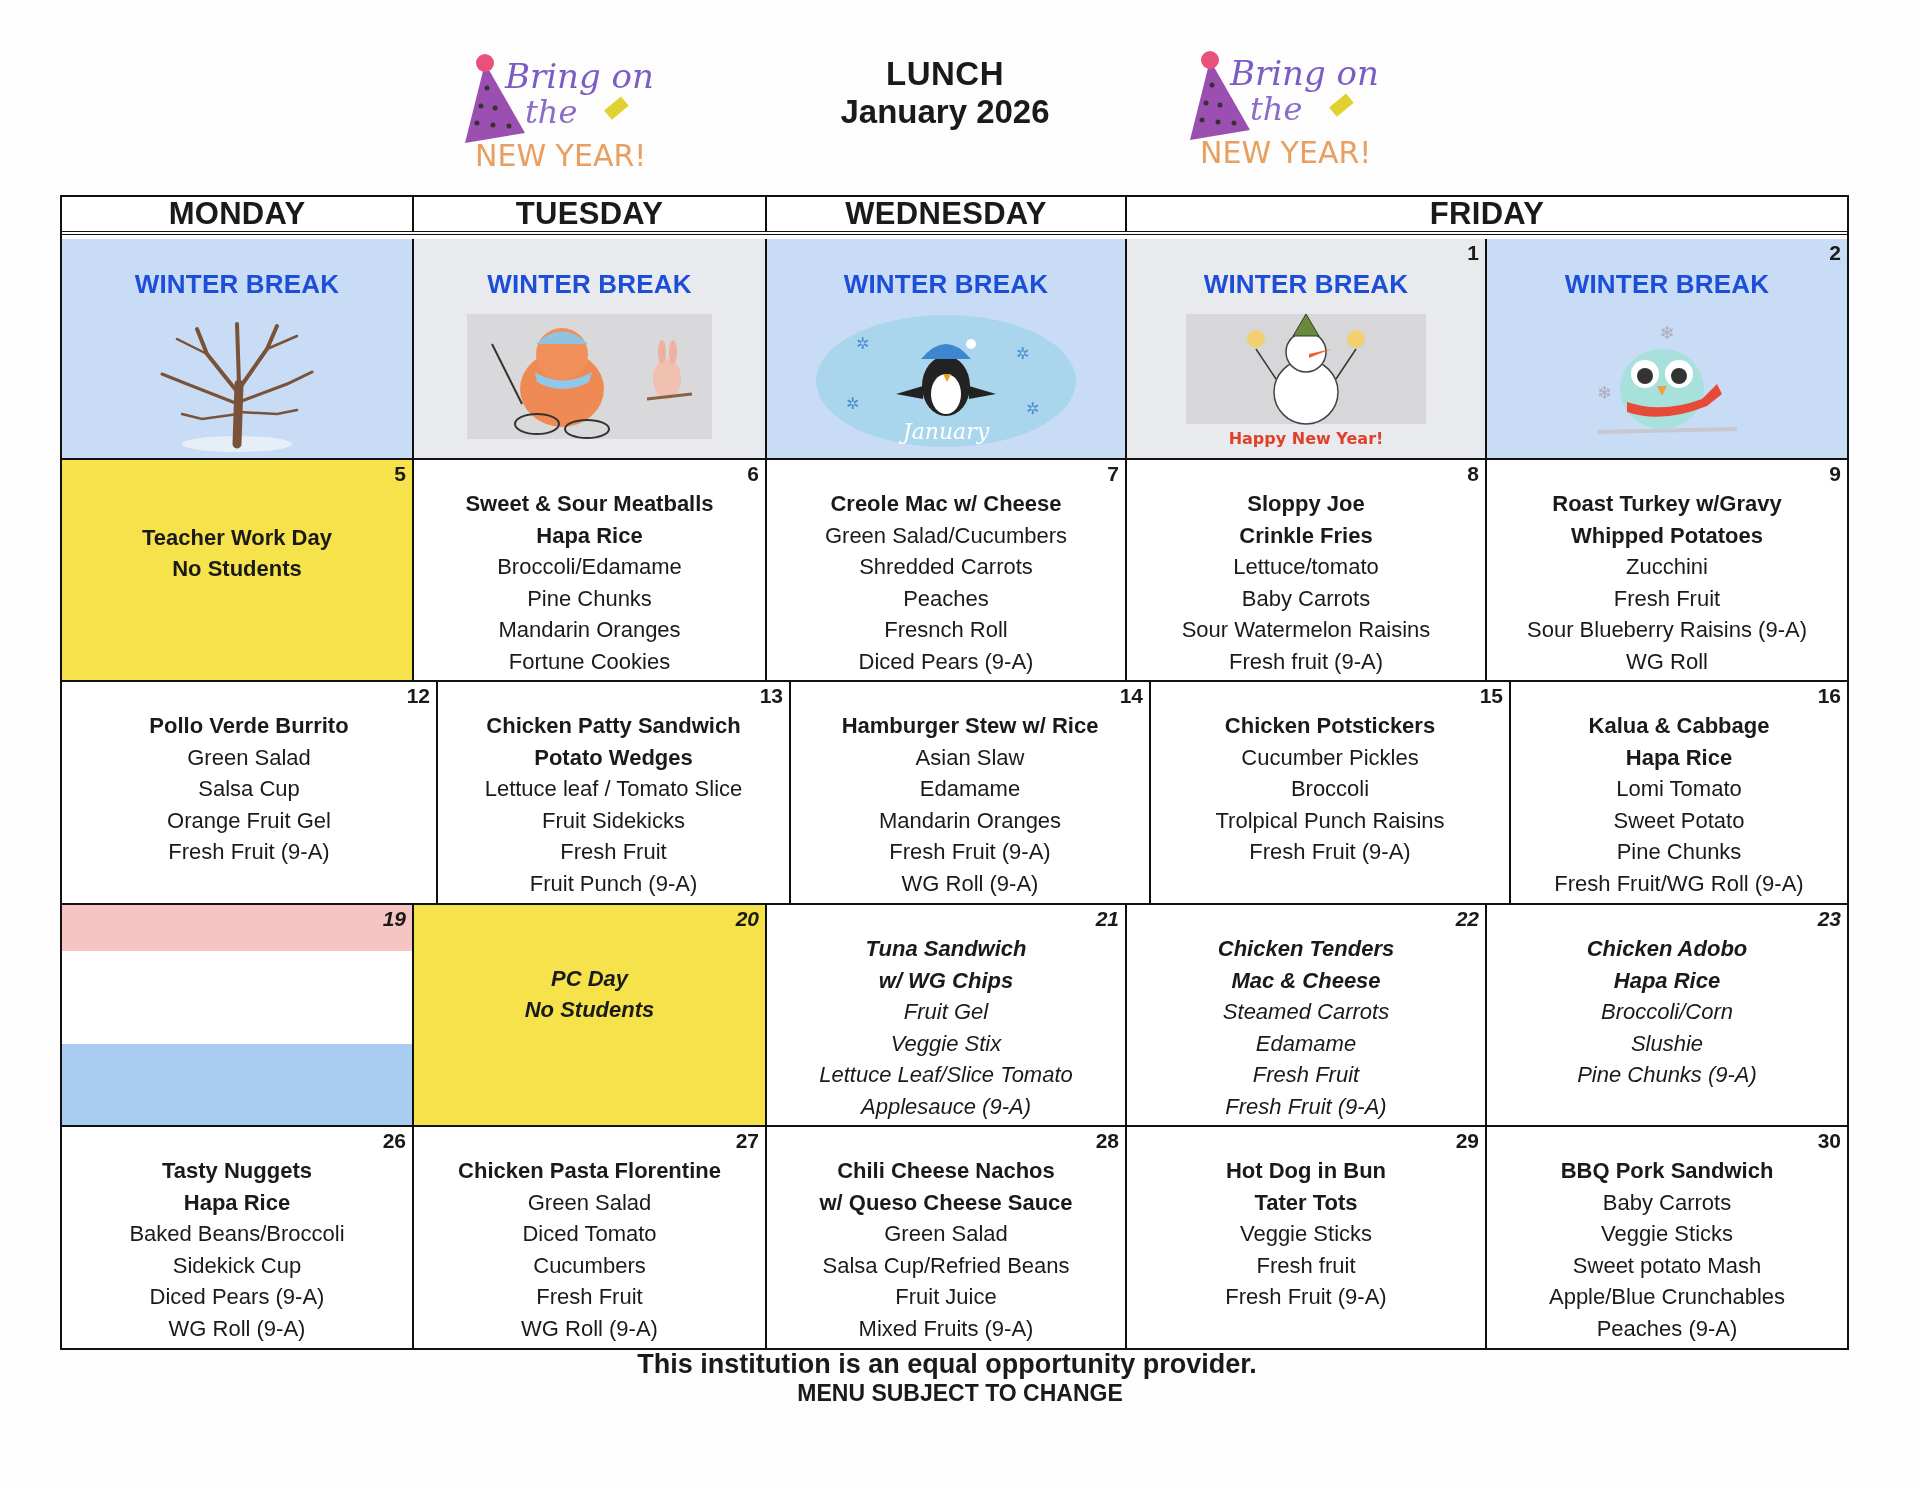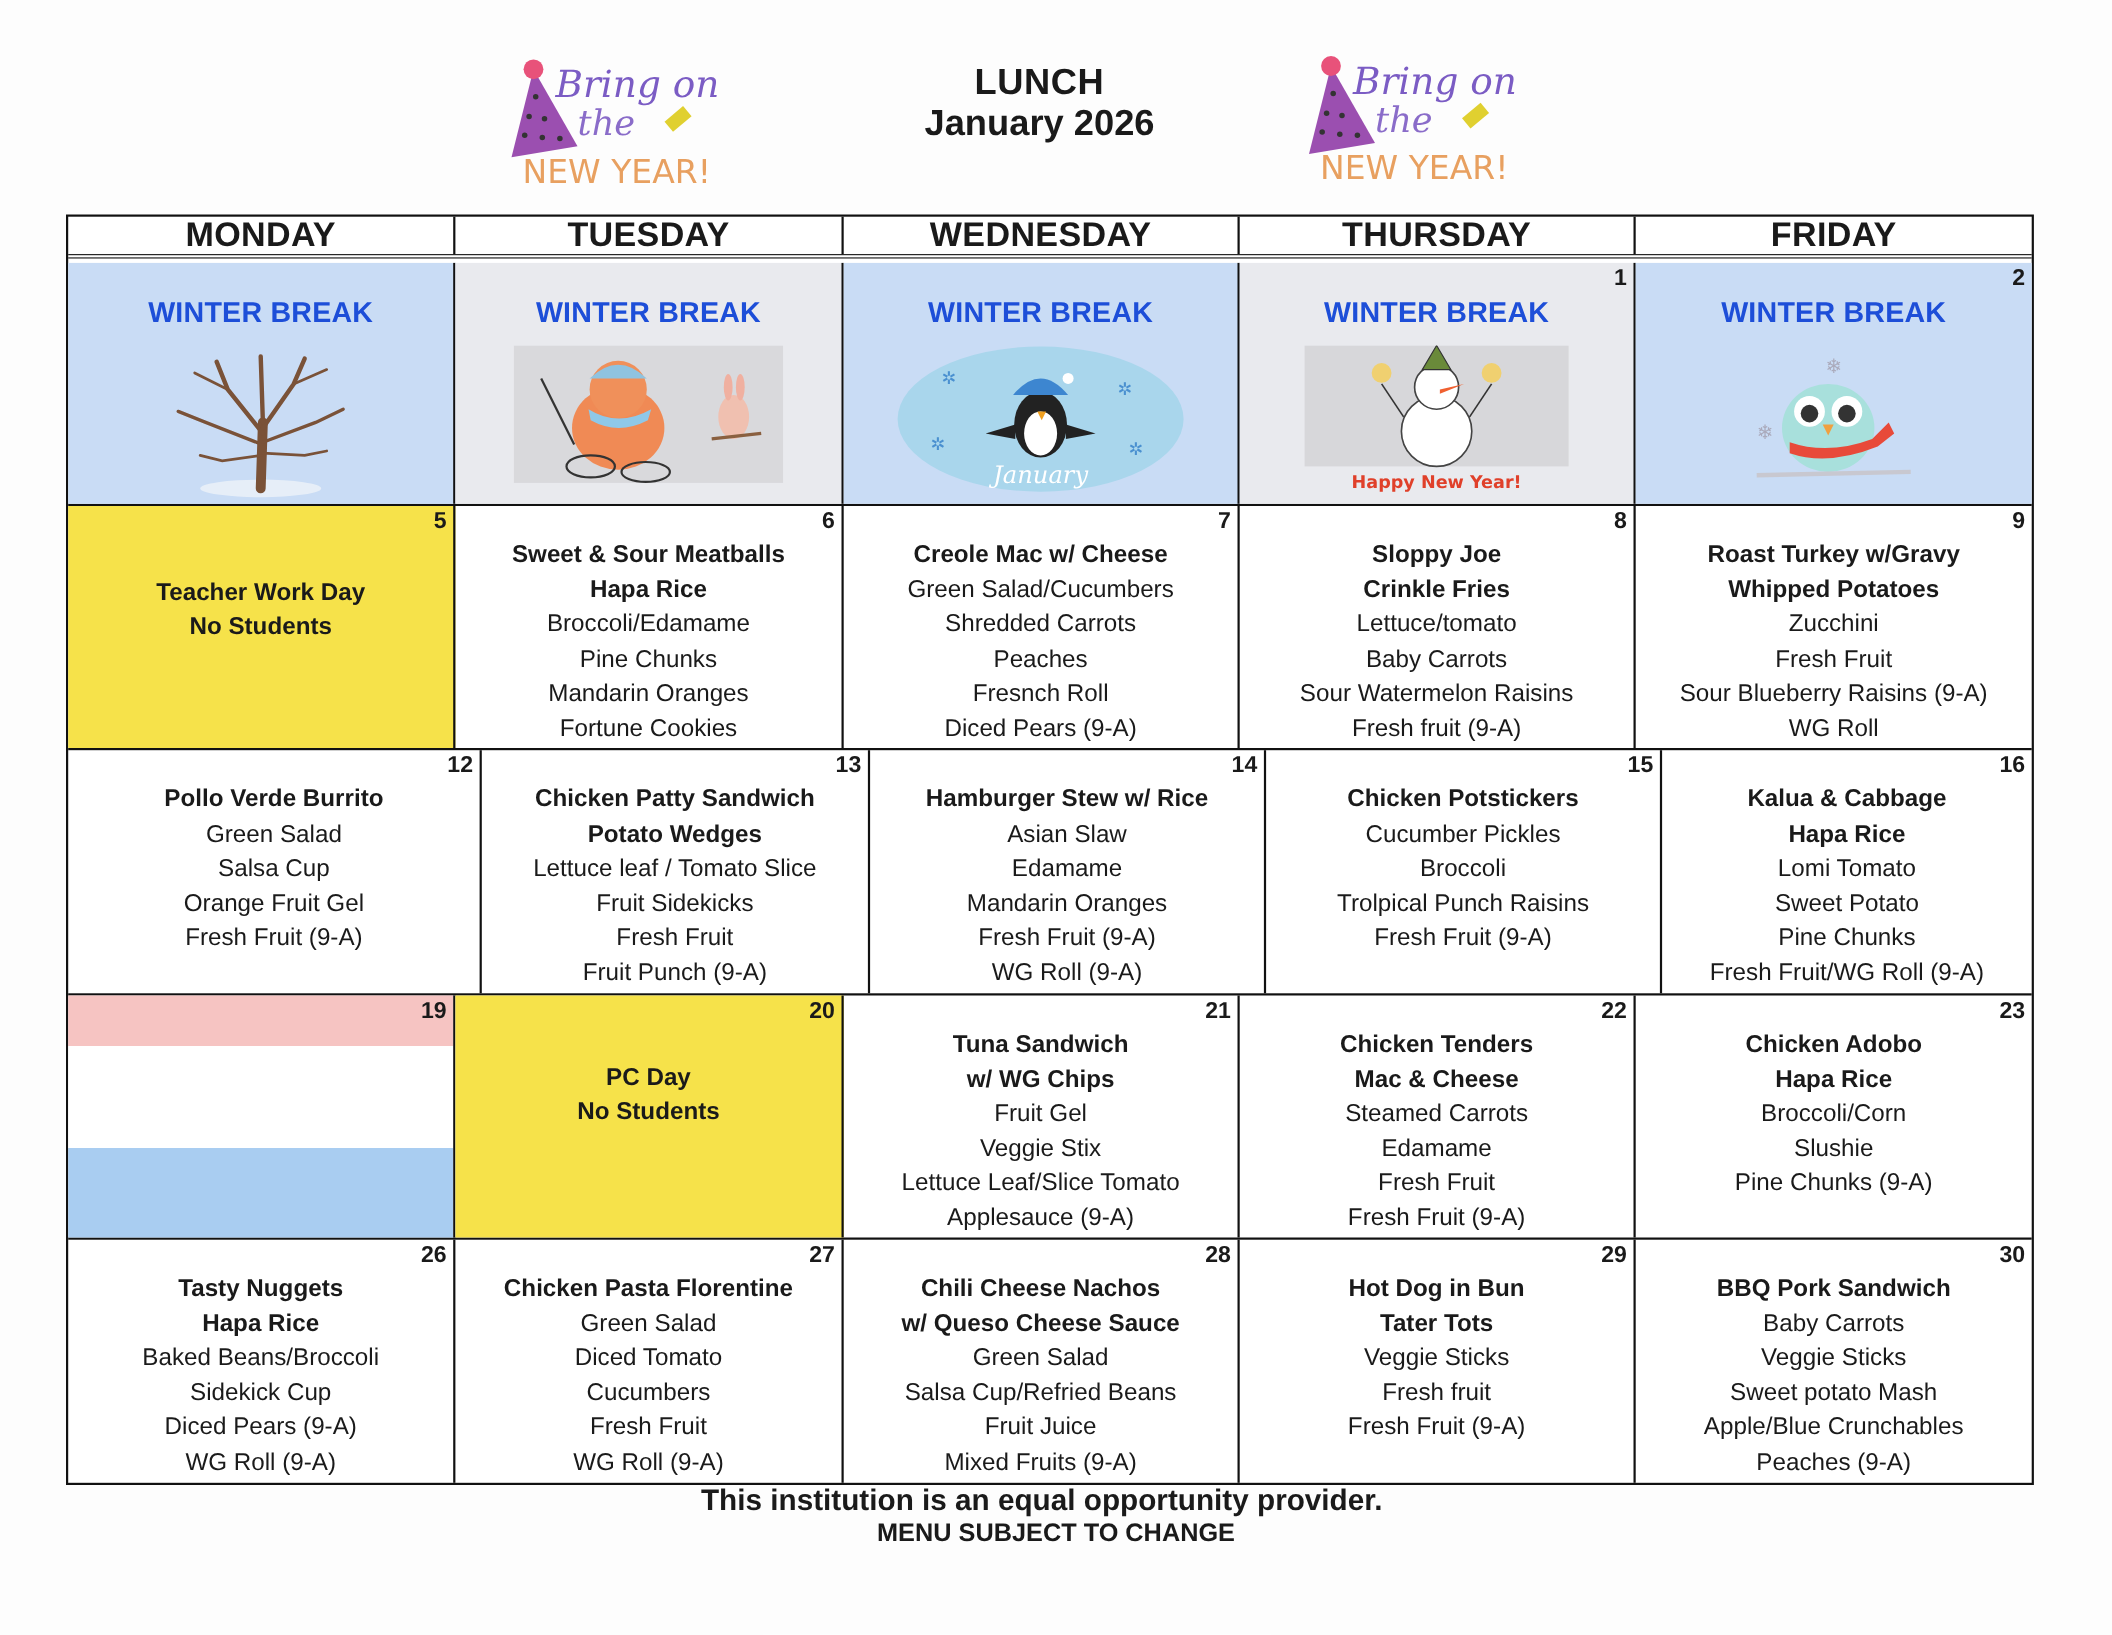--- a/index.html
+++ b/index.html
@@ -91,21 +91,20 @@
     <text x="20" y="118" font-size="30" fill="#e8a060" font-family="DejaVu Sans, sans-serif">NEW YEAR!</text>
     <rect x="150" y="55" width="22" height="12" fill="#e0d030" transform="rotate(-40 160 60)"></rect>
   </svg>
 </div>
 
 <div class="calendar">
   <div class="hdr-row">
     <div class="hdr-cell" style="width:352px">MONDAY</div>
     <div class="hdr-cell" style="width:353px">TUESDAY</div>
     <div class="hdr-cell" style="width:360px">WEDNESDAY</div>
-    <div class="hdr-cell" style="width:360px">THURSDAY</div>
     <div class="hdr-cell" style="flex:1">FRIDAY</div>
   </div>
 
   <div class="week" style="top:42px; height:221px;">
     <div class="day winter blue" style="width:352px">
       <span class="date-num"></span>
       <div class="winter-label">WINTER BREAK</div>
       <div class="winter-art">
         <svg width="180" height="140" viewBox="0 0 180 140">
           <ellipse cx="90" cy="130" rx="55" ry="8" fill="#e6eef8"></ellipse>
@@ -308,21 +307,21 @@
         <div class="item main">Kalua &amp; Cabbage</div>
         <div class="item main">Hapa Rice</div>
         <div class="item">Lomi Tomato</div>
         <div class="item">Sweet Potato</div>
         <div class="item">Pine Chunks</div>
         <div class="item">Fresh Fruit/WG Roll (9-A)</div>
       </div>
     </div>
   </div>
 
-  <div class="week" style="top:708px; height:222px;">
+  <div class="week" style="top:708px; height:222px;font-style:italic;">
     <div class="day mlk" style="width:352px">
       <span class="date-num">19</span>
     </div>
     <div class="day yellow" style="width:353px">
       <span class="date-num">20</span>
       <div class="notice" style="margin-top:58px;">
         <div>PC Day</div>
         <div>No Students</div>
       </div>
     </div>

